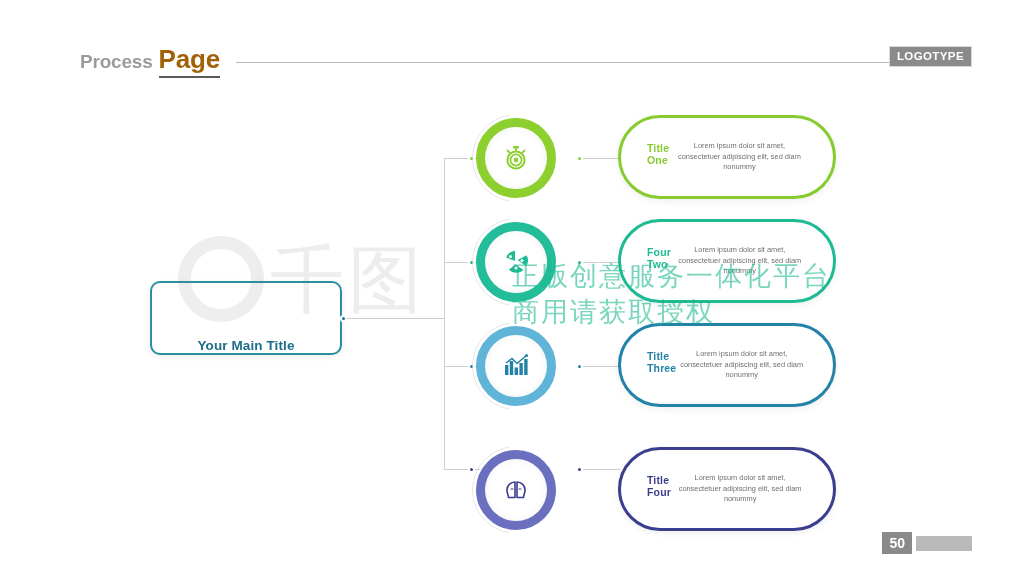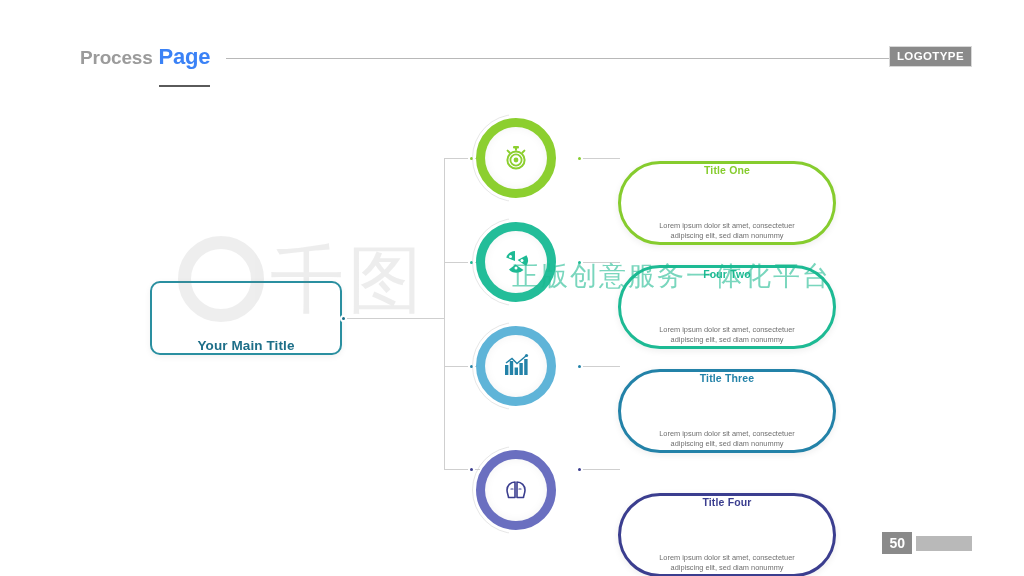--- a/index.html
+++ b/index.html
@@ -28,27 +28,27 @@
     display: flex;
     align-items: baseline;
   }
   .hdr-word-1 {
     font-size: 19px;
     font-weight: bold;
     color: #9b9b9b;
     letter-spacing: -0.2px;
   }
   .hdr-word-2 {
-    font-size: 22px;
-    font-weight: bold;
-    color: #3b82f6;
+    font-size: 26px;
+    font-weight: bold;
+    color: #a16207;
     letter-spacing: -0.2px;
     margin-left: 6px;
     border-bottom: 2.5px solid #5a5a5a;
-    padding-bottom: 15px;
+    padding-bottom: 1px;
   }
   #header-rule {
     flex: 1;
     height: 1px;
     background: #b8b8b8;
     margin-left: 16px;
     position: relative;
     top: -5px;
   }
   #logotype {
@@ -180,26 +180,24 @@
   .card {
     position: absolute;
     left: 148px;
     top: 3px;
     width: 218px;
     height: 84px;
     border-radius: 42px;
     background: #ffffff;
     box-sizing: border-box;
     display: flex;
-    flex-direction: column;
     align-items: center;
     justify-content: space-between;
     padding: 0 26px;
     box-shadow: 0 2px 7px rgba(0,0,0,0.07);
-    margin-top: 46px;
   }
   .card-title {
     font-size: 10.5px;
     font-weight: bold;
     margin-bottom: 6px;
     letter-spacing: 0.15px;
   }
   .card-body {
     font-size: 7.4px;
     line-height: 1.45;
@@ -380,20 +378,21 @@
       <div class="card-body">Lorem ipsum dolor sit amet, consectetuer adipiscing elit, sed diam nonummy</div>
     </div>
   </div>
 
   <div id="watermark">
     <div id="wm-logo">
       <div class="wm-o"></div>
       <div class="wm-cjk">千图</div>
     </div>
     <div class="wm-line" id="wm-line1">正版创意服务一体化平台</div>
+    <div class="wm-line" id="wm-line2">商用请获取授权</div>
   </div>
 
   <div id="footer">
     <span id="page-num">50</span>
     <span id="footer-bar"></span>
   </div>
 
 </div>
 
 </body></html>

